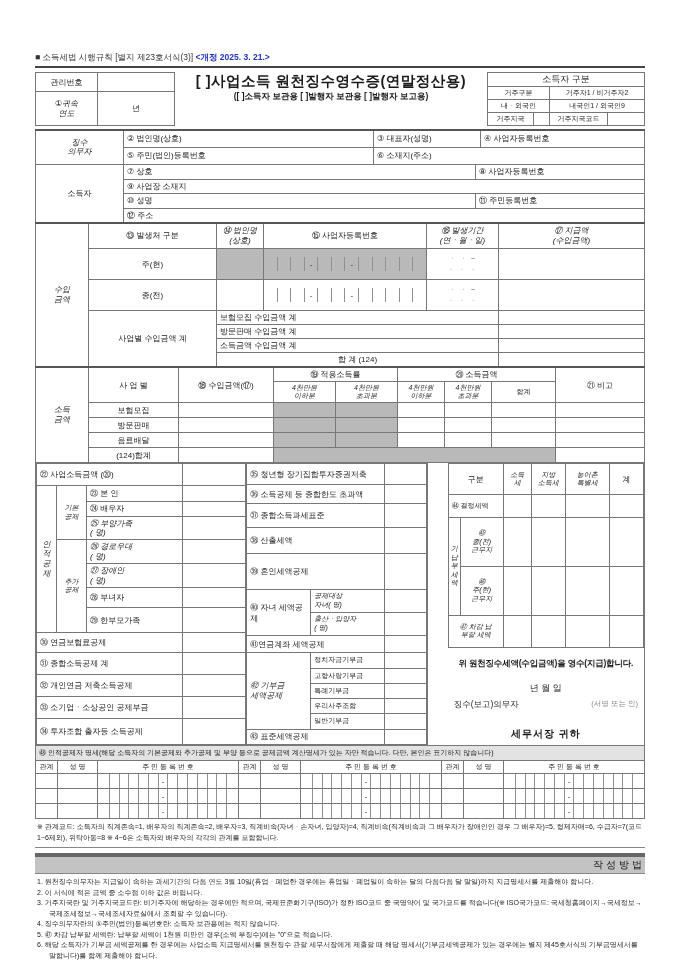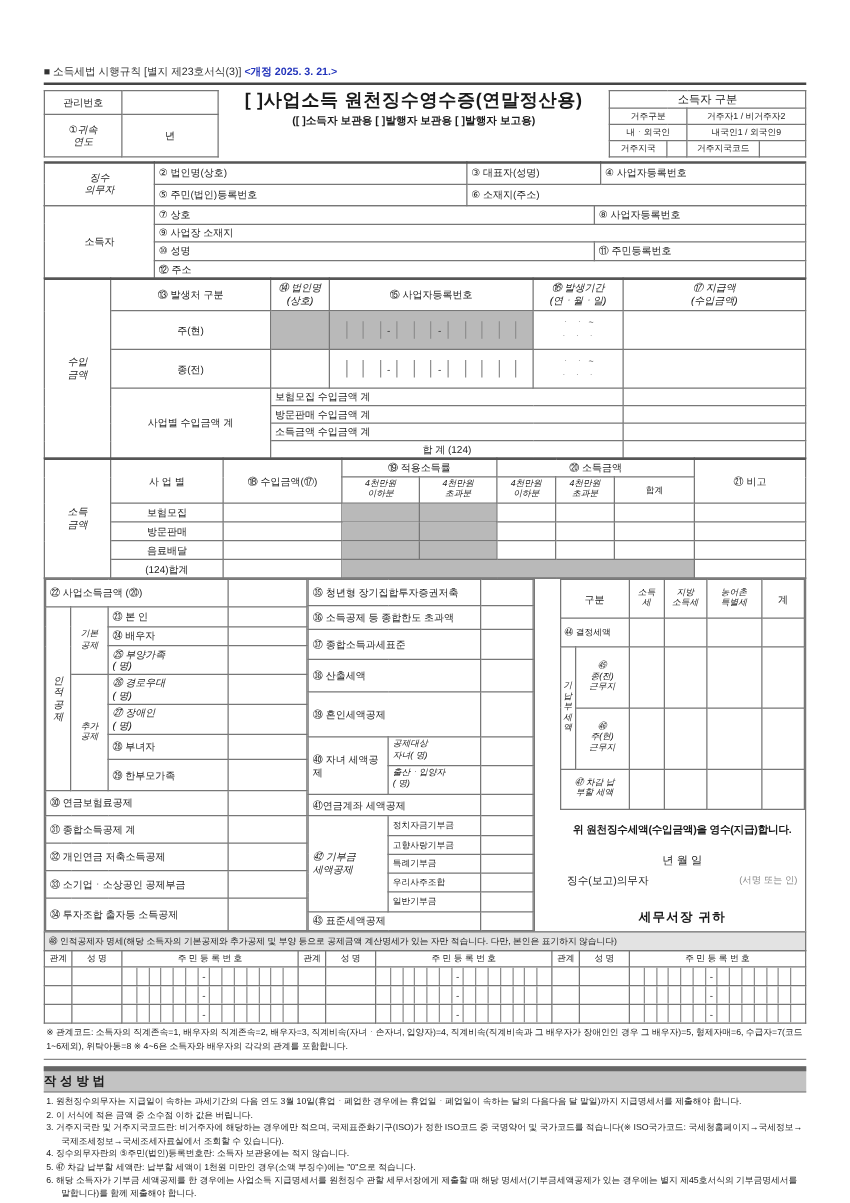--- a/index.html
+++ b/index.html
@@ -37,21 +37,21 @@
   .tiny { font-size:7px; }
   .sig { flex:1; padding:10px 6px 4px 6px; font-size:8.5px; }
   .sig .stmt { text-align:center; letter-spacing:-0.2px;font-weight:bold; }
   .sig .dateline { text-align:center; margin-top:12px; font-size:9px; }
   .sig .issuer { display:flex; justify-content:space-between; margin-top:4px; font-size:8.5px; }
   .sig .hint { color:#888; font-size:7.5px; }
   .sig .recip { margin-top:16px; text-align:center; font-weight:bold; font-size:10px; letter-spacing:1px; }
   .depband { margin-top:-1px; border:1px solid #777; background:#e3e3e3; font-size:7px; padding:2px 3px; }
   .deptbl td { height:13px; font-size:7px; padding:0 2px; }
   .relnote { font-size:7px; line-height:1.5; padding:3px 2px 4px 2px; border-bottom:1px solid #888; color:#222; }
-  .instr-band { margin-top:5px; border-top:4px solid #666; background:#c3c3c3; text-align:left; font-weight:bold; font-size:10px; letter-spacing:3px; padding:1px 0; border-bottom:1px solid #888; }
+  .instr-band { margin-top:5px; border-top:4px solid #666; background:#c3c3c3; text-align:right; font-weight:normal; font-size:10px; letter-spacing:3px; padding:1px 0; border-bottom:1px solid #888; }
   .instr { padding:3px 2px 4px 2px; border-bottom:1px solid #777; }
   .note-item { font-size:7px; line-height:1.5; padding-left:12px; text-indent:-12px; color:#222; }
 </style>
 </head>
 <body>
 
 <div class="page">
 
   <div class="topnote">
     <span>■ 소득세법 시행규칙 [별지 제23호서식(3)]</span>

